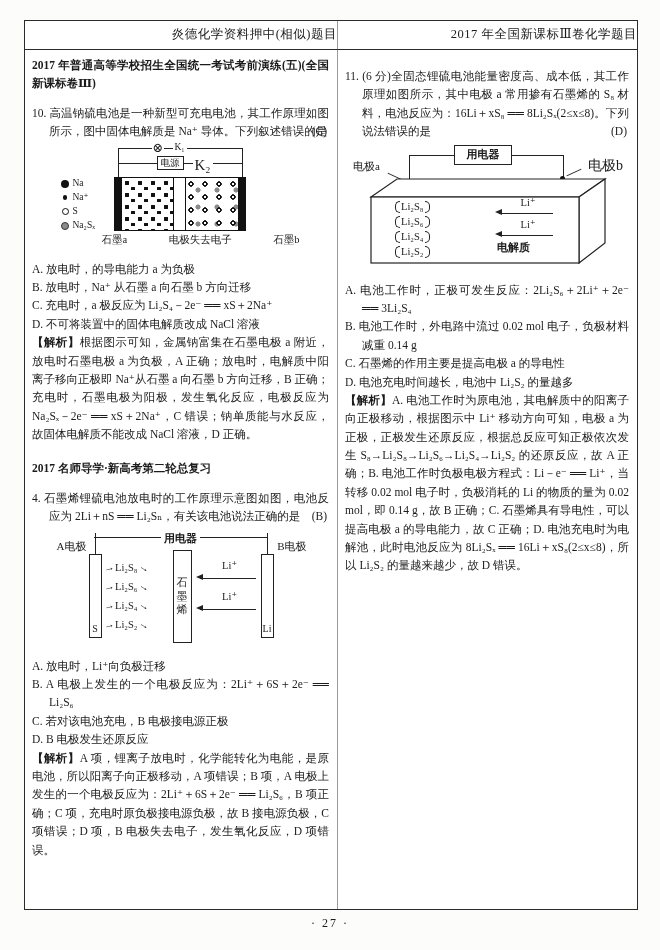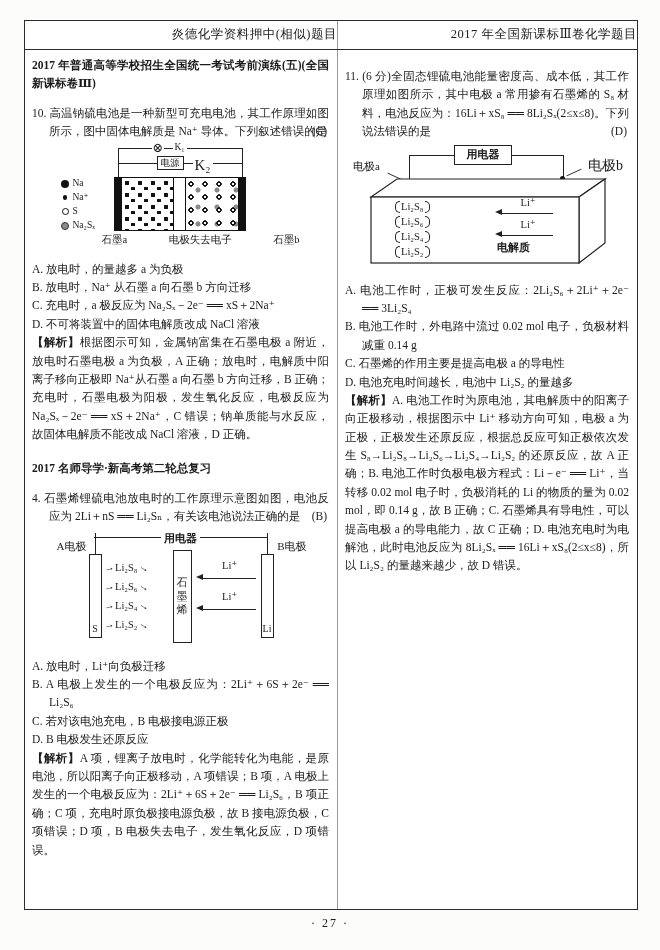--- a/index.html
+++ b/index.html
@@ -161,23 +161,23 @@
         </div>
 
         <div class="f1-labels">
           <span>石墨a</span>
           <span>电极失去电子</span>
           <span>石墨b</span>
         </div>
       </div>
 
       <ul class="opts">
-        <li>A. 放电时，的量越多 a 为负极</li>
+        <li>A. 放电时，的导电能力 a 为负极</li>
         <li>B. 放电时，Na⁺ 从石墨 a 向石墨 b 方向迁移</li>
-        <li>C. 充电时，a 极反应为 Na₂Sₓ－2e⁻ ══ xS＋2Na⁺</li>
+        <li>C. 充电时，a 极反应为 Li₂S₄－2e⁻ ══ xS＋2Na⁺</li>
         <li>D. 不可将装置中的固体电解质改成 NaCl 溶液</li>
       </ul>
 
       <p class="analysis">
         <span class="tag">【解析】</span><span>根据图示可知，金属钠富集在石墨电极 a 附近，放电时石墨电极 a 为负极，A 正确；放电时，电解质中阳离子移向正极即 Na⁺从石墨 a 向石墨 b 方向迁移，B 正确；充电时，石墨电极为阳极，发生氧化反应，电极反应为 Na₂Sₓ－2e⁻ ══ xS＋2Na⁺，C 错误；钠单质能与水反应，故固体电解质不能改成 NaCl 溶液，D 正确。</span>
       </p>
 
       <div class="gap"></div>
       <p class="sec-title">2017 名师导学·新高考第二轮总复习</p>
 

